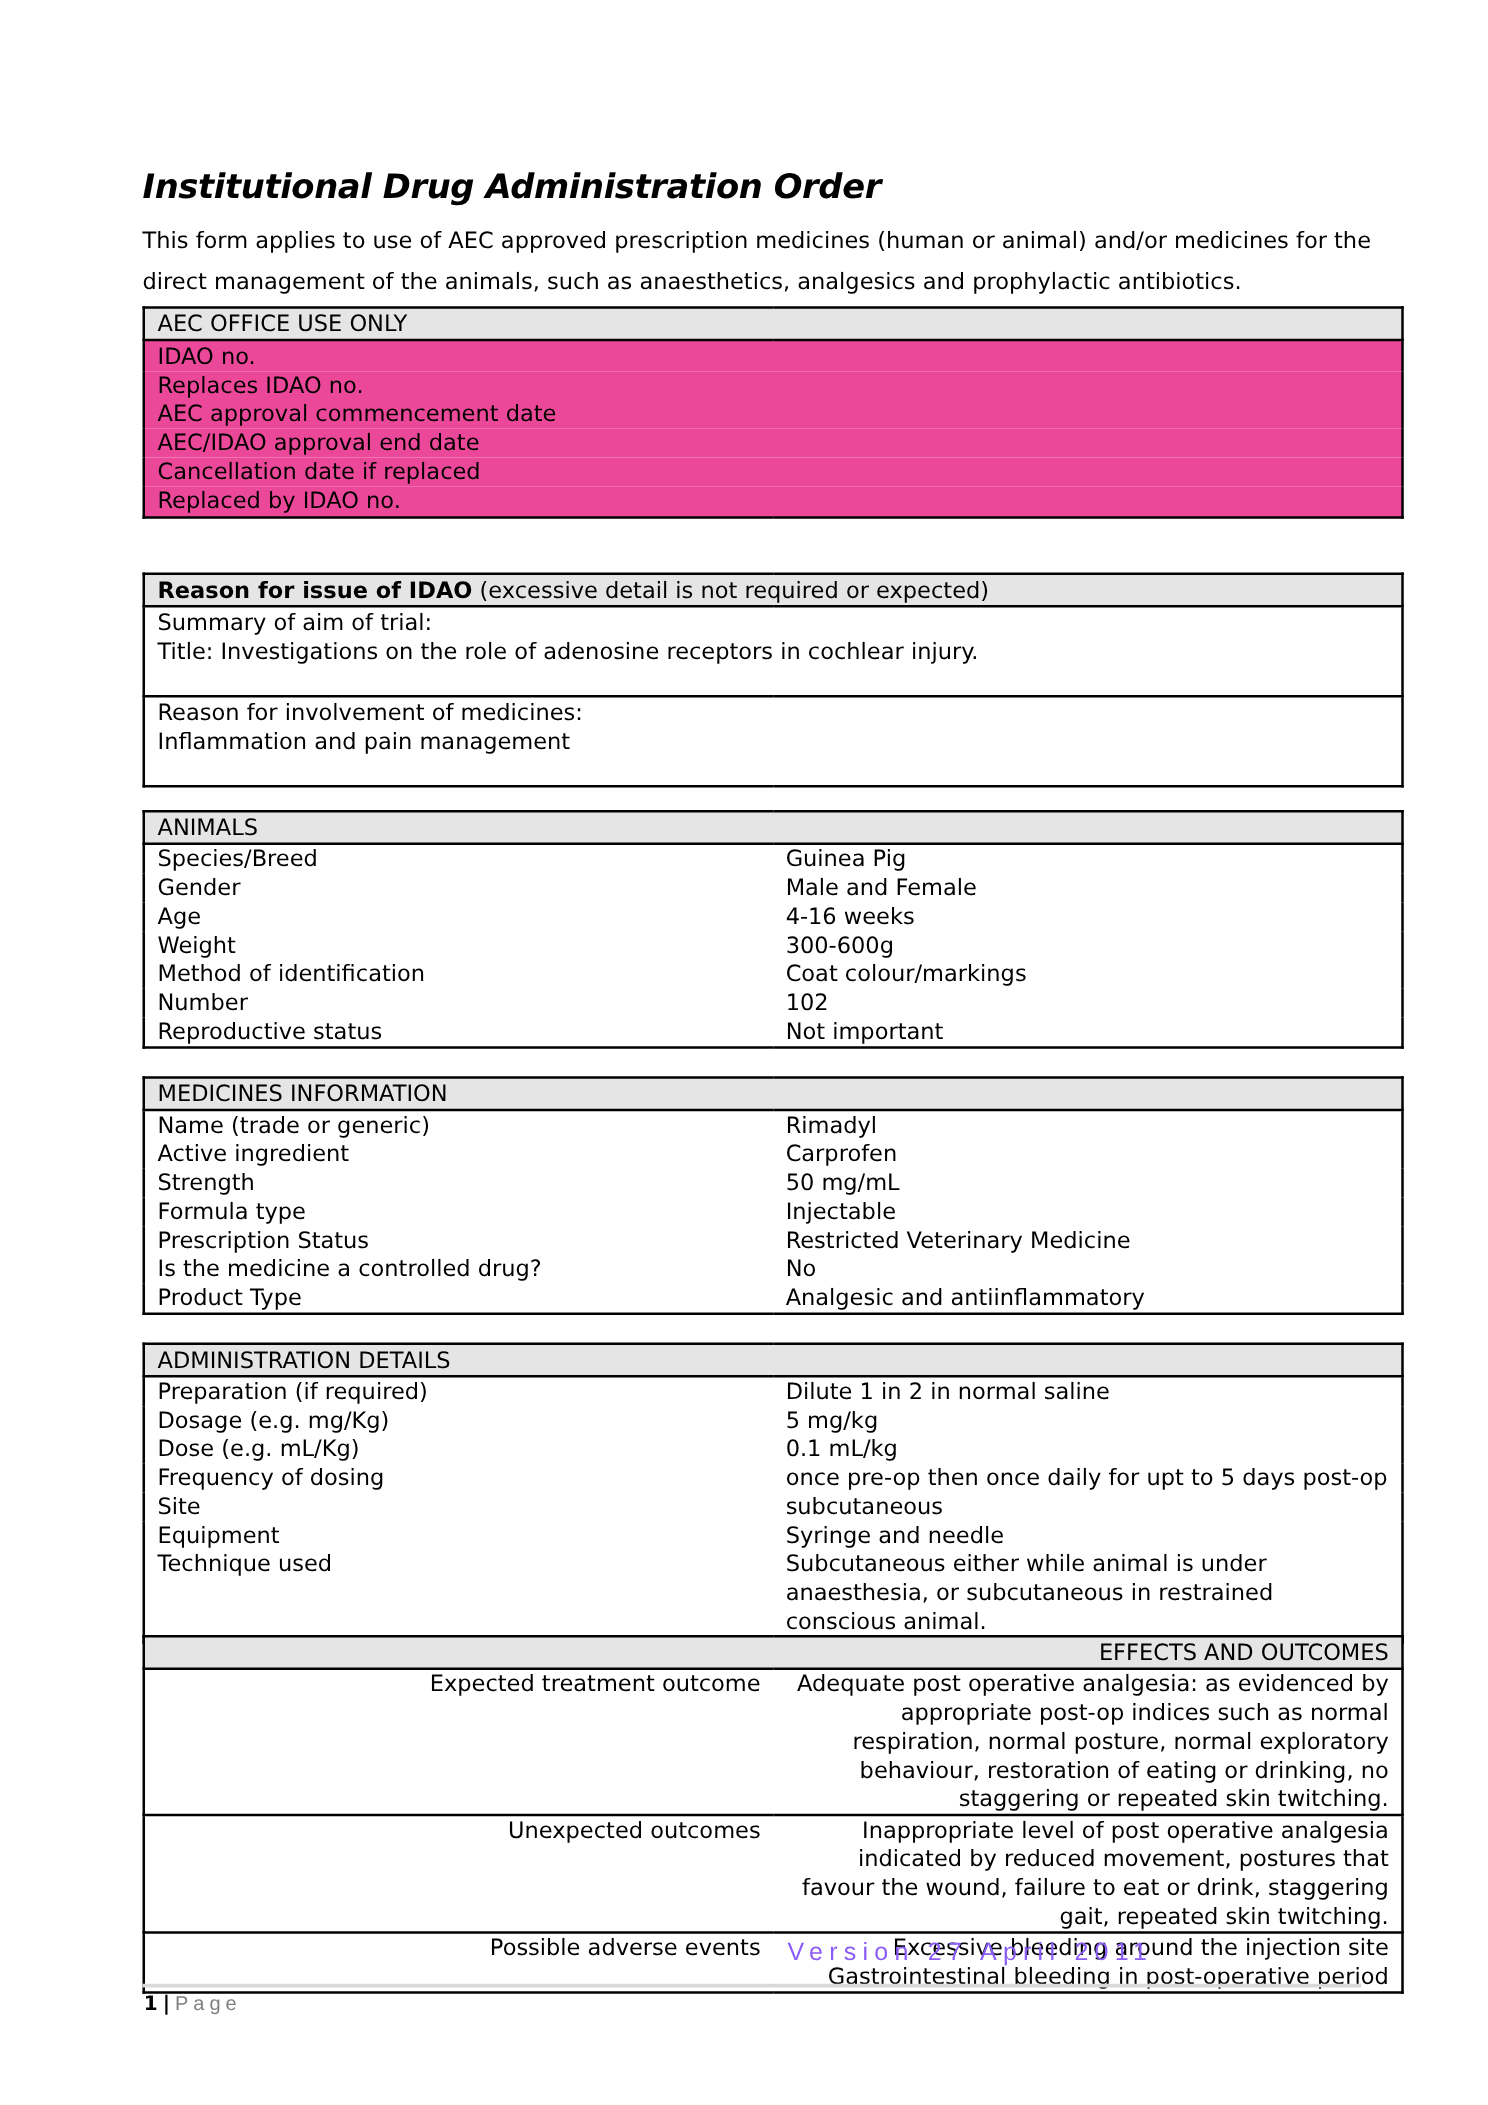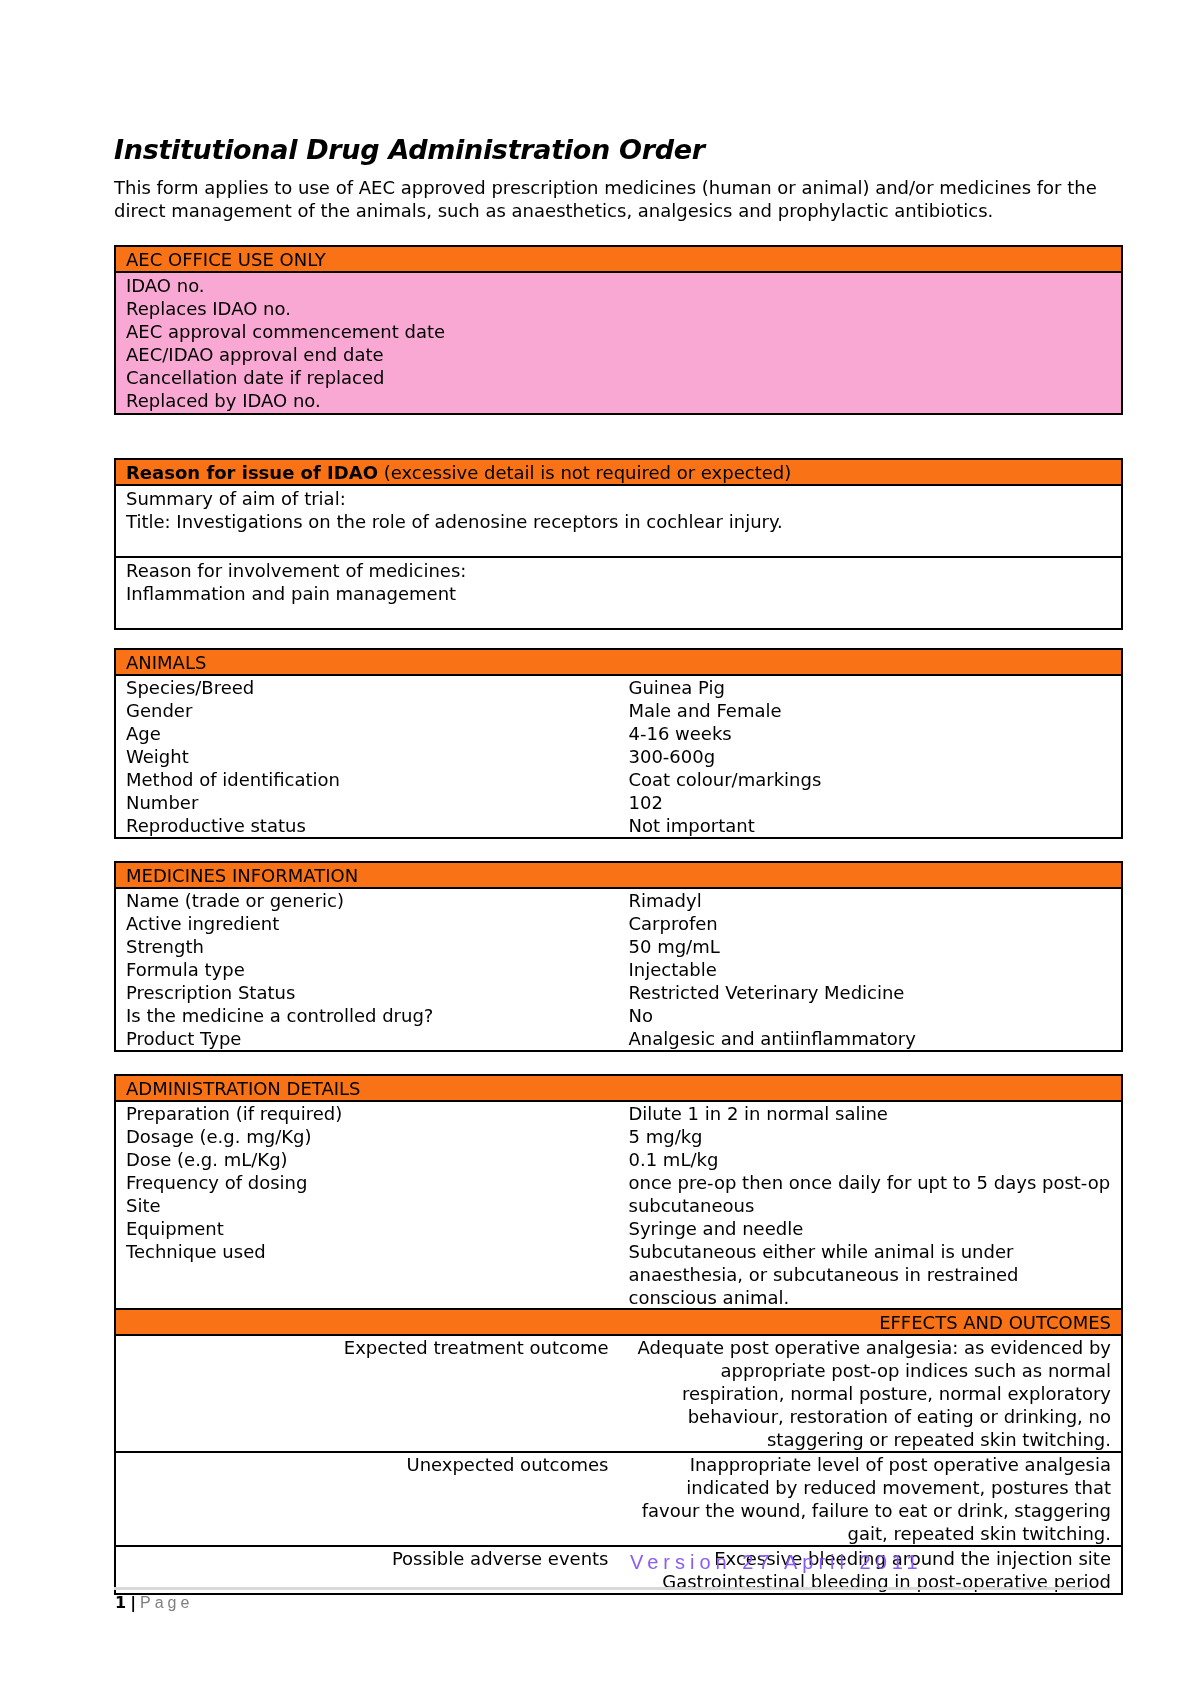--- a/index.html
+++ b/index.html
@@ -2,32 +2,32 @@
 <html><head>
 <meta charset="utf-8">
 <style>
   html, body { margin: 0; padding: 0; background: #ffffff; }
   body { width: 1190px; height: 1684px; position: relative; overflow: hidden;
          font-family: "DejaVu Sans", sans-serif; color: #000; }
   .page { position: absolute; left: 114px; top: 0; width: 1009px; }
   .title { position: absolute; top: 134px; left: 0; font-size: 27px; font-style: italic;
            font-weight: bold; margin: 0; white-space: nowrap; letter-spacing: -0.3px; }
   .intro { position: absolute; top: 176px; left: 0; width: 1000px; font-size: 18px;
-           line-height: 23px; margin: 0; }
+           line-height: 33px; margin: 0; }
   table.form { position: absolute; left: 0; width: 1009px; border-collapse: collapse;
                font-size: 18px; line-height: 23px; table-layout: fixed; }
   table.form td { border-left: 2px solid #000; border-right: 2px solid #000;
                   padding: 0 10px; vertical-align: top; }
-  table.form tr.head td { background: #f97316; border-top: 2px solid #000; border-bottom: 2px solid #000;
+  table.form tr.head td { background: #e5e5e5; border-top: 2px solid #000; border-bottom: 2px solid #000;
                           padding-top: 1px; padding-bottom: 0; }
   table.form tr.last td { border-bottom: 2px solid #000; }
   table.form tr.sep td { border-bottom: 2px solid #000; }
   table.form td.k { width: 408px; border-right: none; }
   table.form td.v { border-left: none; }
-  .grey td { background: #f9a8d4; }
+  .grey td { background: #ec4899; }
   .footer-line { position: absolute; left: 114px; top: 1587px; width: 975px; height: 3px; background: #d9d9d9; }
   .footer-page { position: absolute; left: 115px; top: 1593px; font-size: 16px; white-space: nowrap; }
   .footer-page .num { font-weight: bold; color: #000; }
   .footer-page .bar { font-weight: bold; color: #000; margin: 0 4px; }
   .footer-page .pg { color: #7f7f7f; letter-spacing: 4px; font-family: "Liberation Sans", sans-serif; }
   .footer-version { position: absolute; left: 630px; top: 1551px; font-size: 20px; color: #8b5cf6;
                     letter-spacing: 5px; white-space: nowrap; font-family: "Liberation Sans", sans-serif; }
 </style>
 </head>
 <body>

